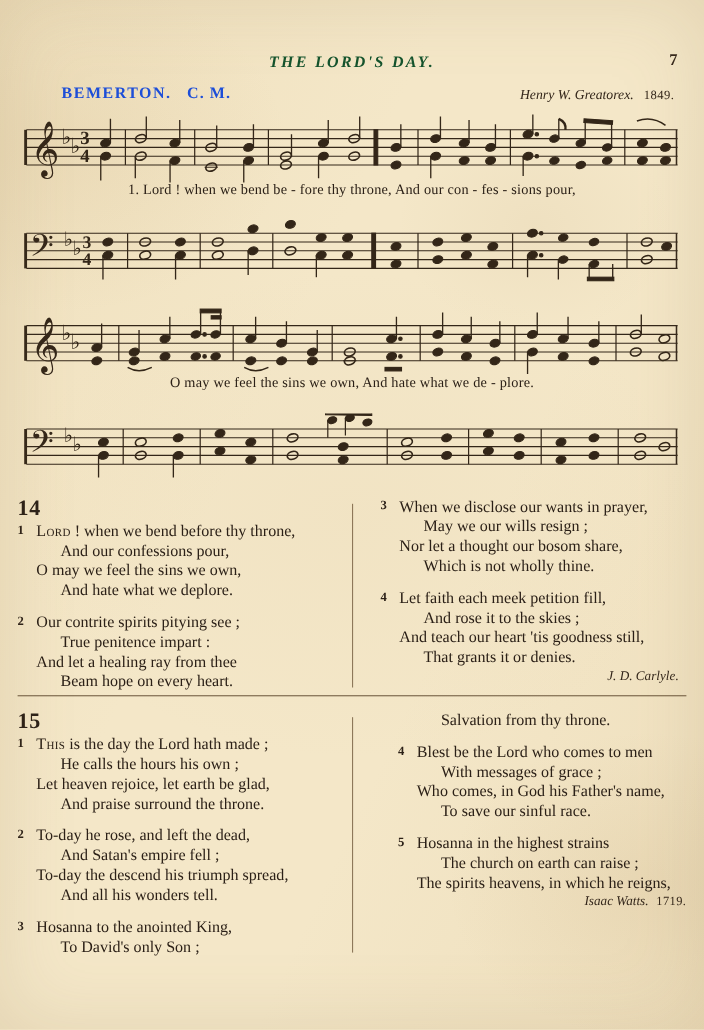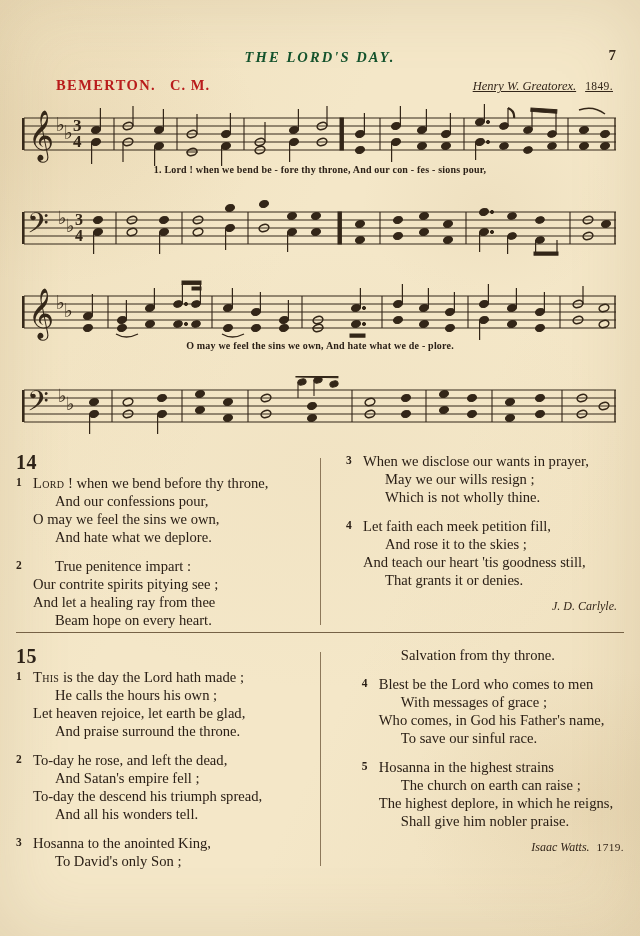--- a/index.html
+++ b/index.html
@@ -62,36 +62,35 @@
   }
 
   
   .tune-name {
     position: absolute;
     top: 77px;
     left: 56px;
     font-size: 14.5px;
     letter-spacing: 1.4px;
     font-weight: 700;
-    color: #b91c1c;
+    color: #1d4ed8;
   }
   .tune-meter {
     display: inline-block;
     margin-left: 14px;
     letter-spacing: 1px;
   }
   .composer {
     position: absolute;
     top: 79px;
     right: 27px;
     font-size: 12.5px;
     font-style: italic;
     color: #33261a;
     white-space: nowrap;
-    text-decoration: underline;
   }
   .composer .year {
     font-style: normal;
     margin-left: 9px;
     font-size: 11.5px;
     letter-spacing: .4px;
   }
 
   
   .music-area {
@@ -103,26 +102,25 @@
   }
   .system {
     position: relative;
     width: 100%;
   }
   .system svg { display: block; width: 100%; }
   .lyric-line {
     position: absolute;
     left: 0;
     right: 0;
-    font-size: 10px;
+    font-size: 13px;
     color: #2b2017;
     white-space: nowrap;
     text-align: center;
     letter-spacing: .2px;
-    font-weight: bold;
   }
 
   
   .hymn-block {
     position: absolute;
     left: 16px;
     right: 16px;
     display: flex;
   }
   .col {
@@ -170,21 +168,21 @@
   .vline { white-space: nowrap; }
   .vline.indent { padding-left: 22px; }
   .smallcaps {
     font-variant: small-caps;
     letter-spacing: .3px;
   }
   .attribution {
     text-align: right;
     font-style: italic;
     font-size: 12px;
-    margin-top: 10px;
+    margin-top: 0;
     color: #33261a;
     white-space: nowrap;
   }
   .attribution .year {
     font-style: normal;
     margin-left: 7px;
     font-size: 11.3px;
     letter-spacing: .4px;
   }
   .section-rule {
@@ -686,34 +684,35 @@
       <div class="verses">
           <div class="verse">
             <span class="verse-num">1</span>
             <div class="vline"><span class="smallcaps">Lord</span> ! when we bend before thy throne,</div>
             <div class="vline indent">And our confessions pour,</div>
             <div class="vline">O may we feel the sins we own,</div>
             <div class="vline indent">And hate what we deplore.</div>
           </div>
           <div class="verse">
             <span class="verse-num">2</span>
+            <div class="vline">Our contrite spirits pitying see ;</div>
             <div class="vline indent">True penitence impart :</div>
-            <div class="vline">Our contrite spirits pitying see ;</div>
             <div class="vline">And let a healing ray from thee</div>
             <div class="vline indent">Beam hope on every heart.</div>
           </div>
         </div>
     </div>
 
     <div class="col right">
       <div class="verses">
           <div class="verse">
             <span class="verse-num">3</span>
             <div class="vline">When we disclose our wants in prayer,</div>
             <div class="vline indent">May we our wills resign ;</div>
+            <div class="vline">Nor let a thought our bosom share,</div>
             <div class="vline indent">Which is not wholly thine.</div>
           </div>
           <div class="verse">
             <span class="verse-num">4</span>
             <div class="vline">Let faith each meek petition fill,</div>
             <div class="vline indent">And rose it to the skies ;</div>
             <div class="vline">And teach our heart 'tis goodness still,</div>
             <div class="vline indent">That grants it or denies.</div>
           </div>
         </div>
@@ -763,22 +762,21 @@
             <span class="verse-num">4</span>
             <div class="vline">Blest be the Lord who comes to men</div>
             <div class="vline indent">With messages of grace ;</div>
             <div class="vline">Who comes, in God his Father's name,</div>
             <div class="vline indent">To save our sinful race.</div>
           </div>
           <div class="verse">
             <span class="verse-num">5</span>
             <div class="vline">Hosanna in the highest strains</div>
             <div class="vline indent">The church on earth can raise ;</div>
-            <div class="vline">The highest deplore, in which he reigns,</div>
-            <div class="vline indent">Shall give him nobler praise.</div>
+            <div class="vline">The spirits heavens, in which he reigns,</div>
           </div>
         </div>
       <div class="attribution">
         <span>Isaac Watts.</span><span class="year">1719.</span>
       </div>
     </div>
   </div>
 
   <div class="vignette"></div>
 </div>

